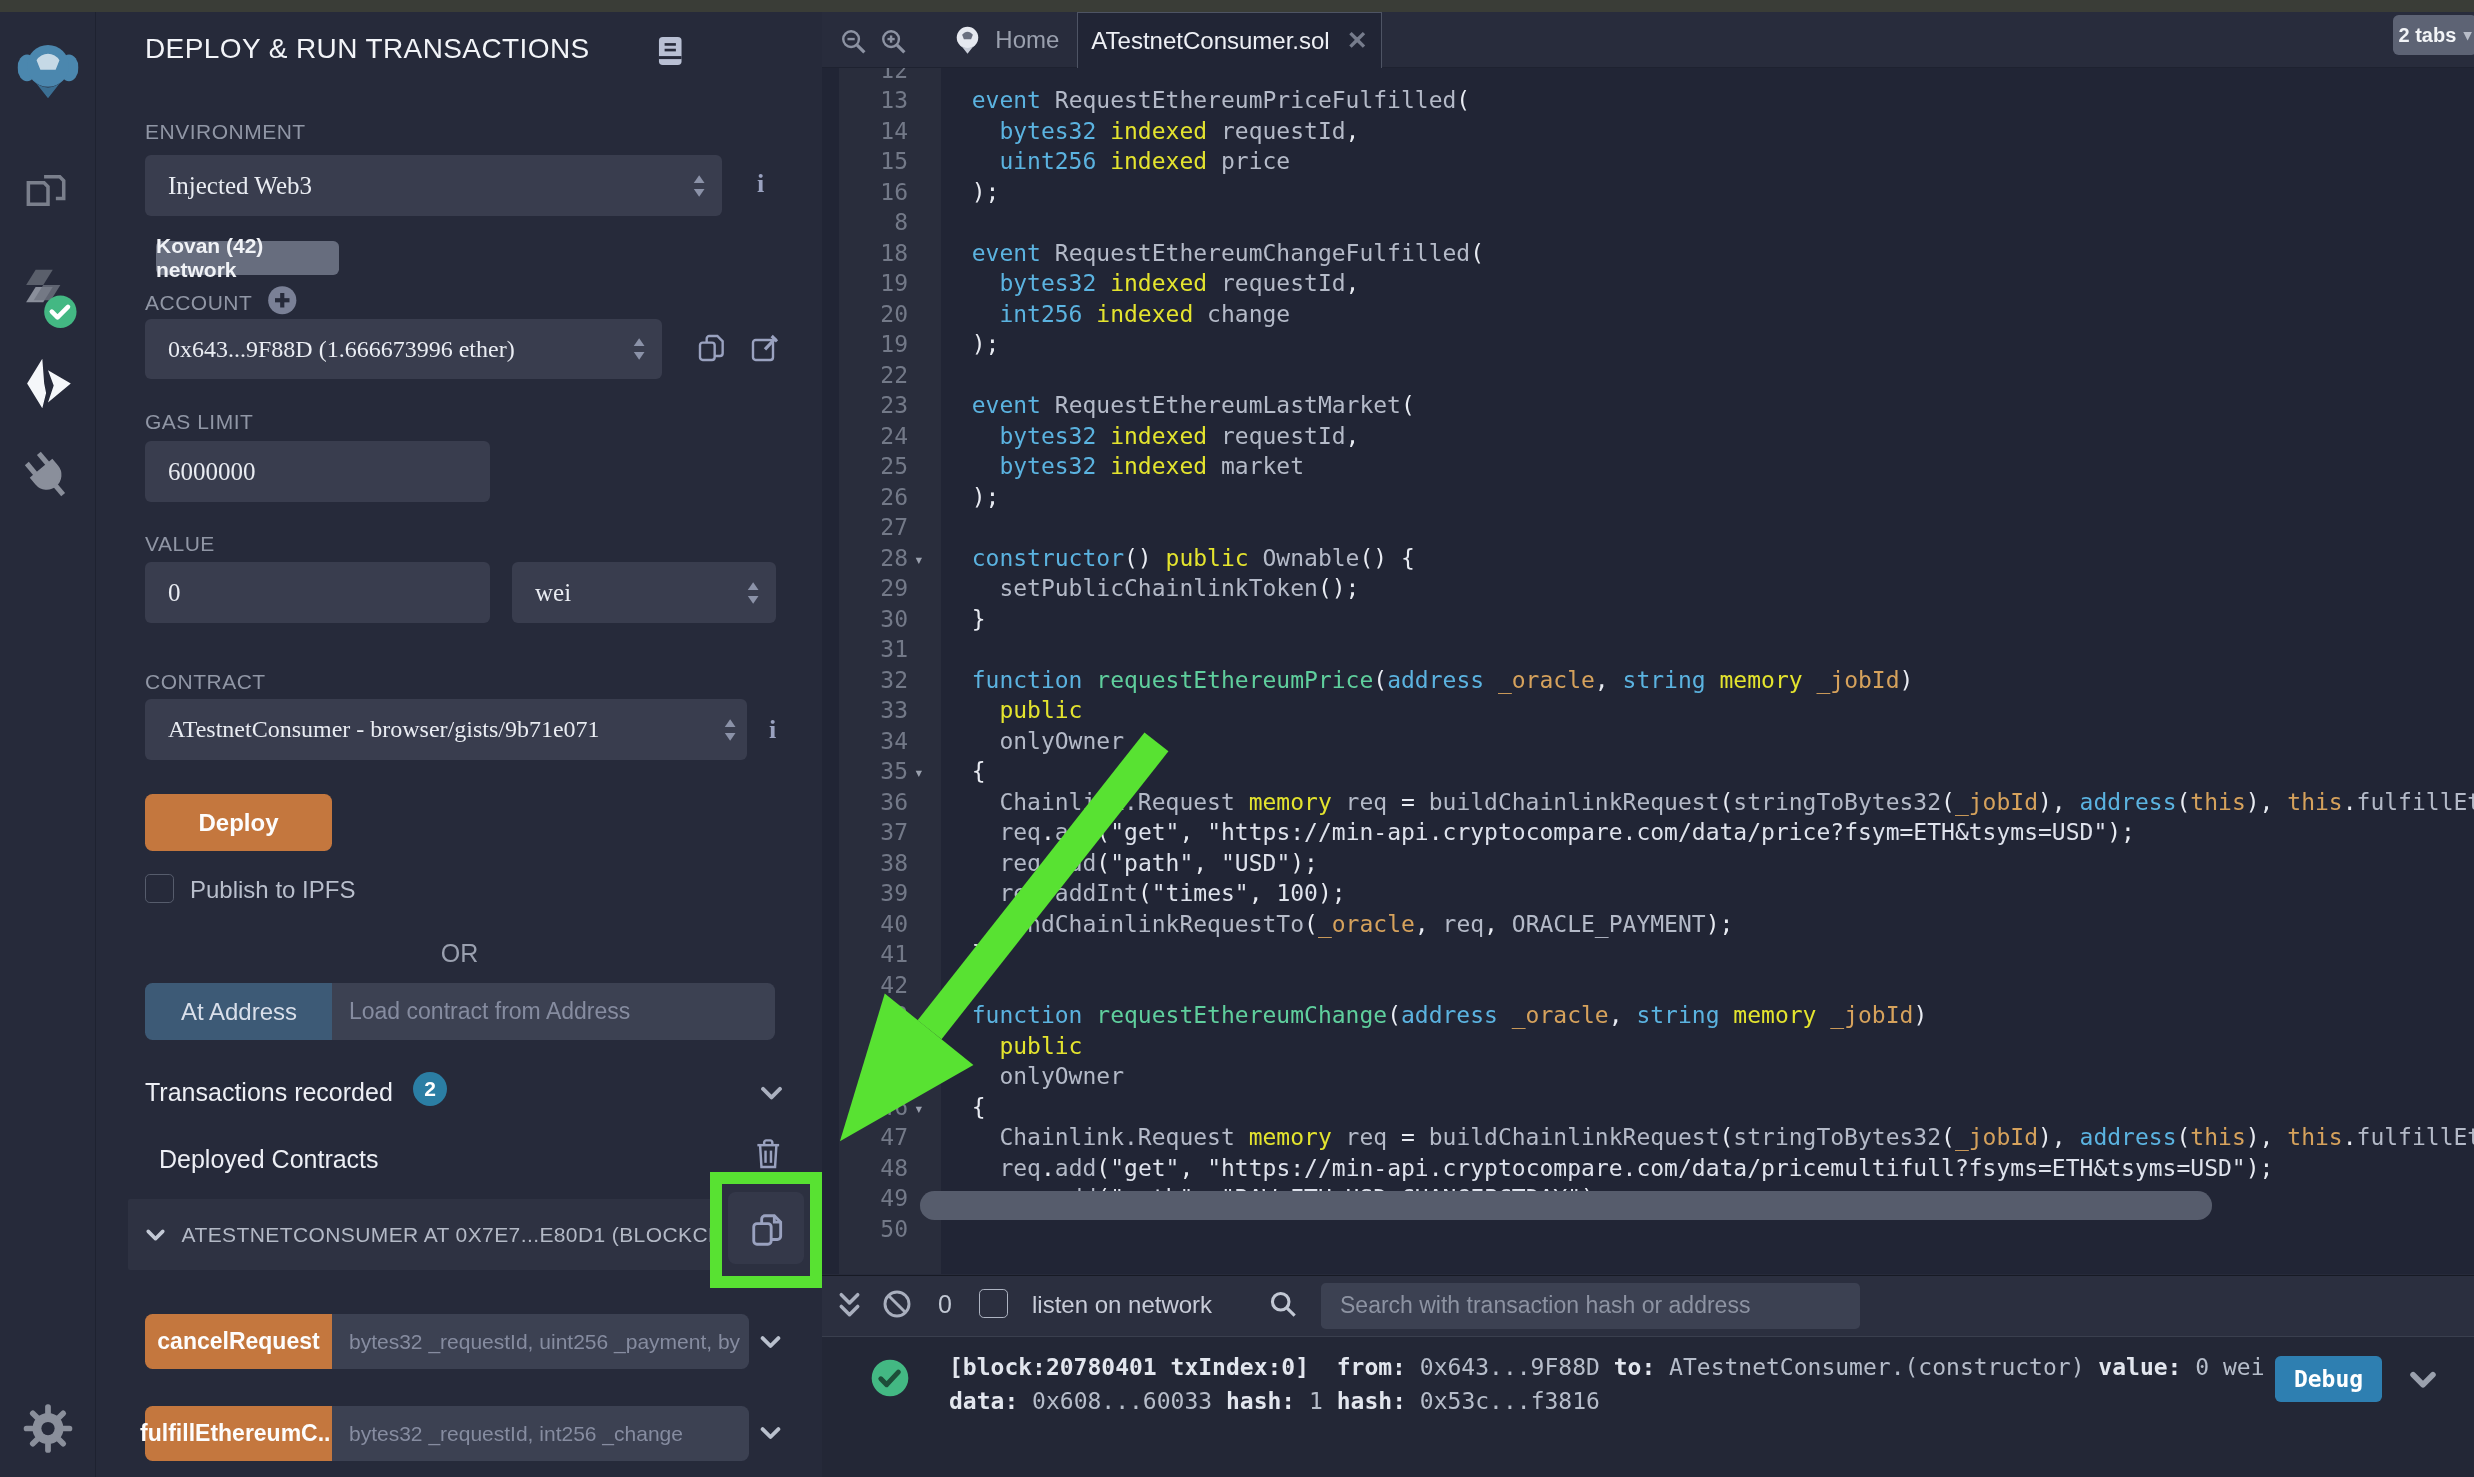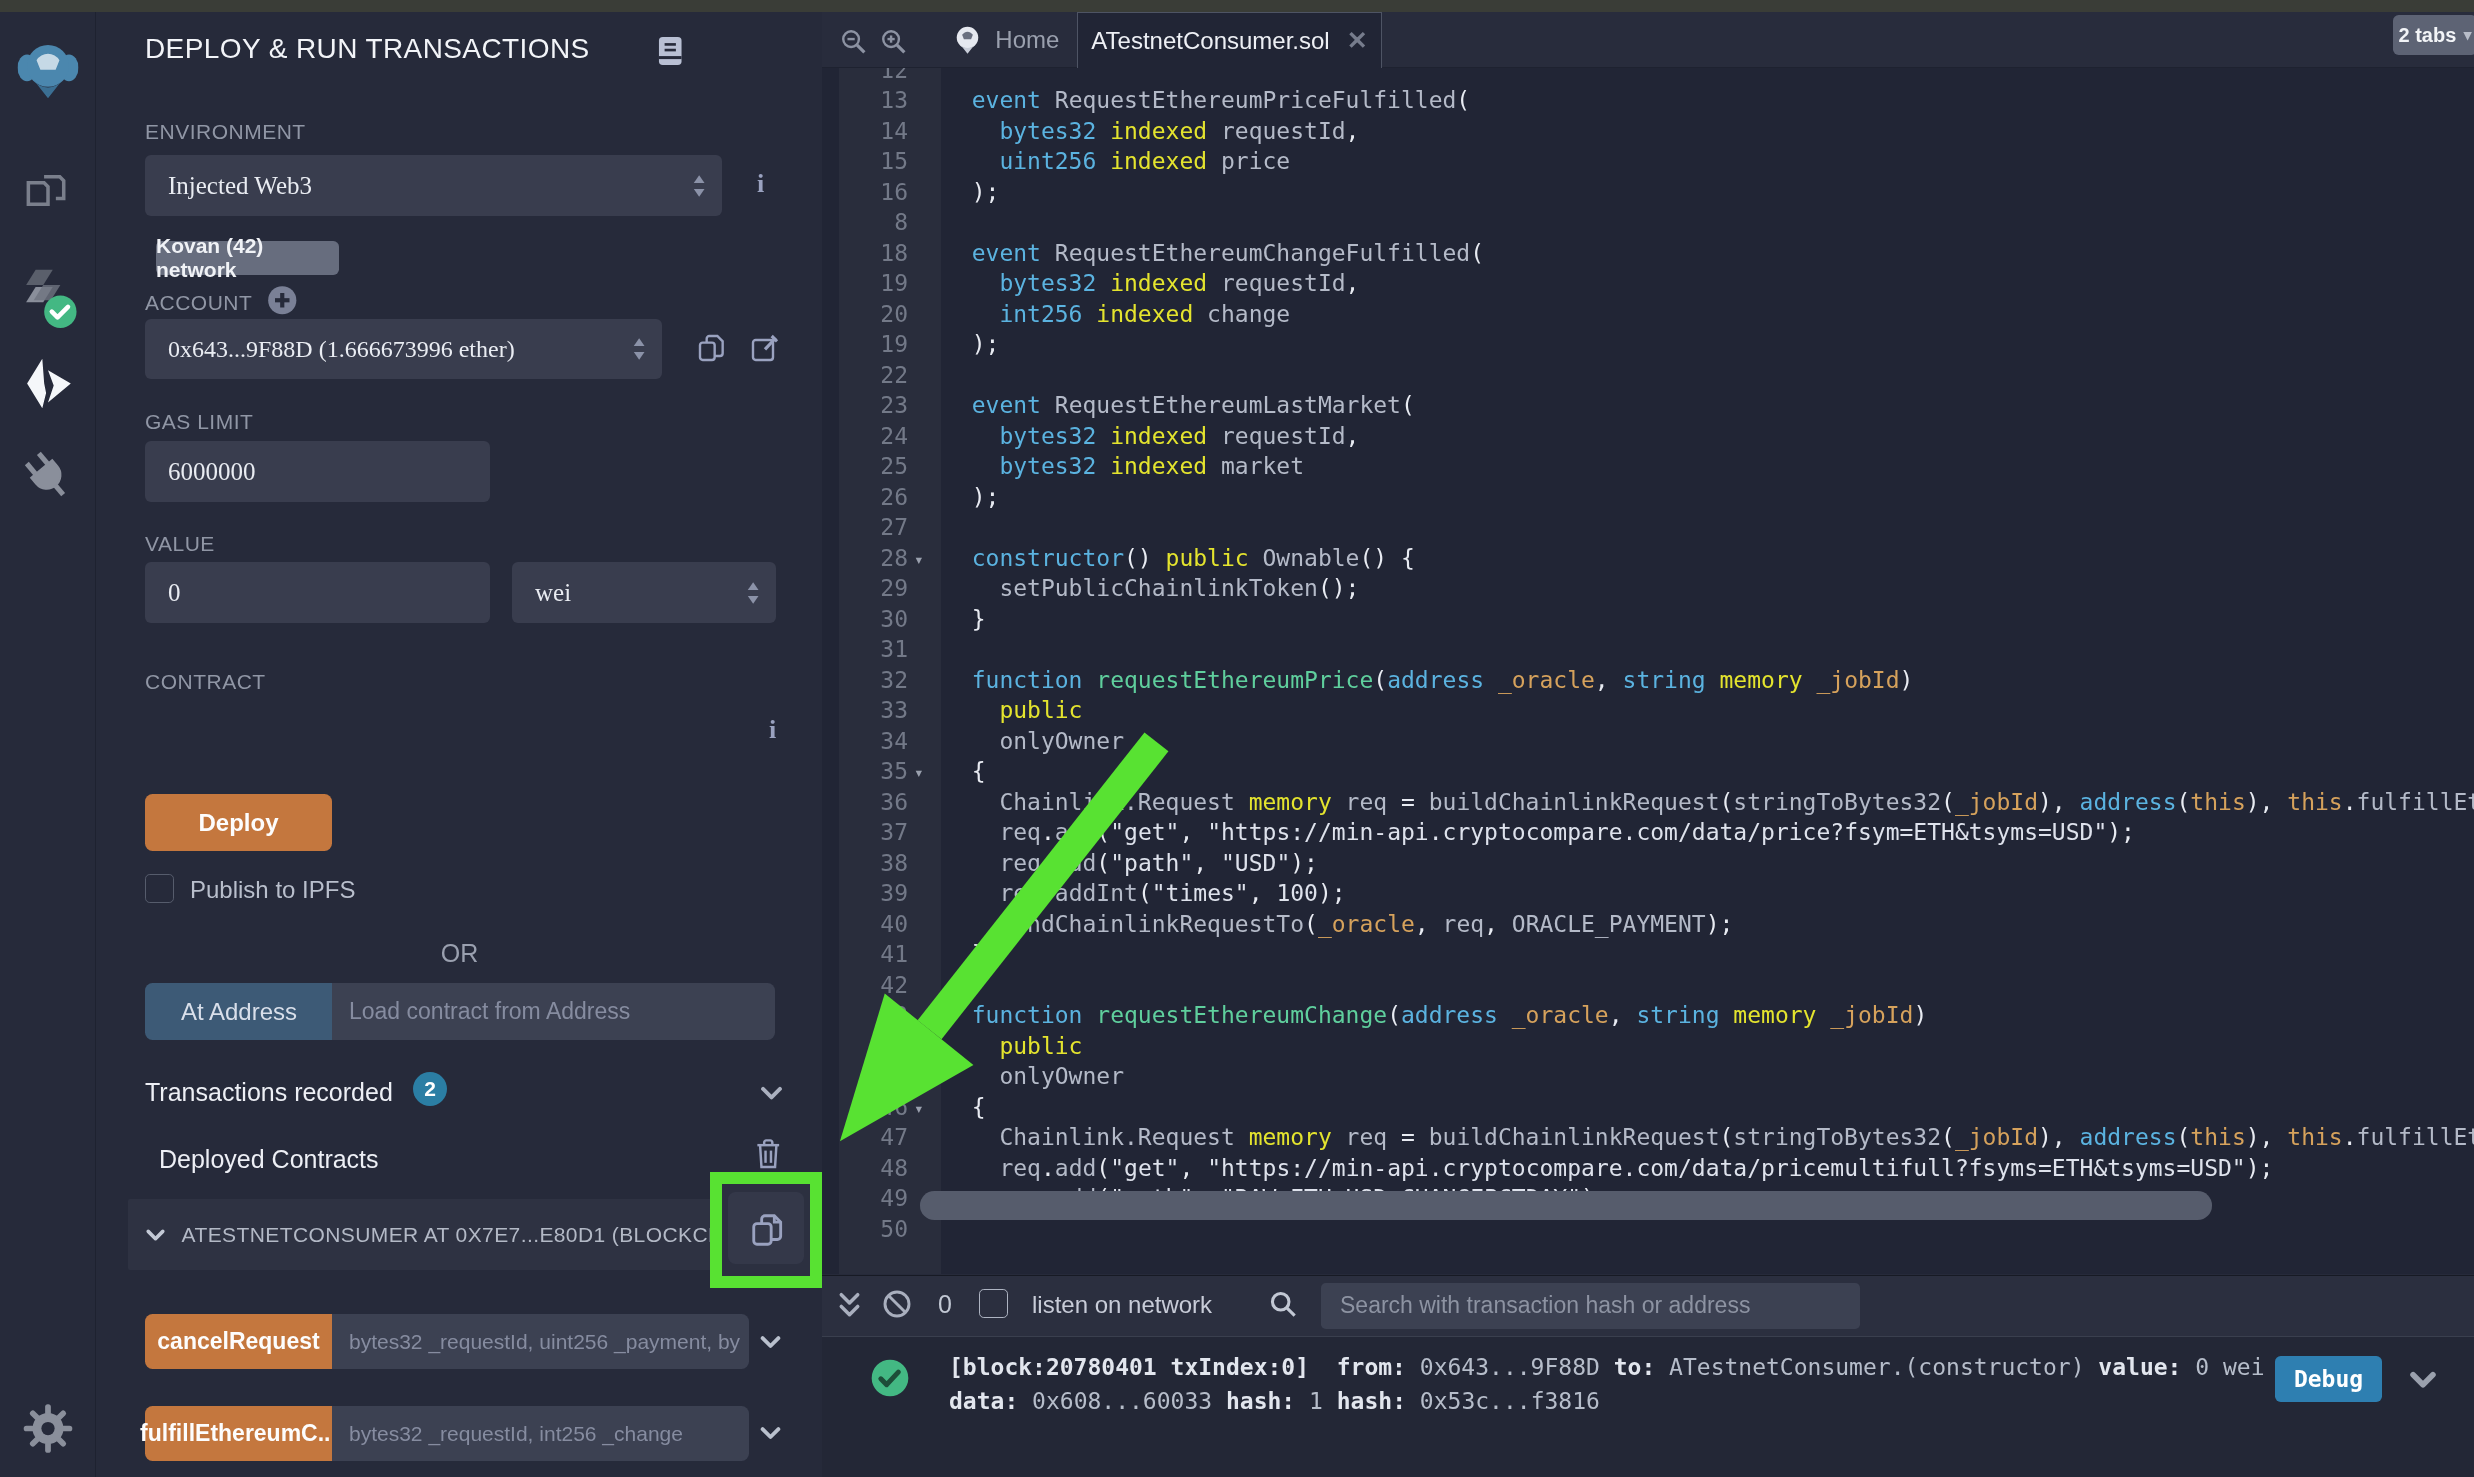--- a/index.html
+++ b/index.html
@@ -218,20 +218,29 @@
       <span>wei</span>
       <span class="stepper">
         <svg width="14.3" height="25" viewBox="0 0 12 20" fill="#8b92a8">
             <path d="M6 1l4.5 6.5h-9z"></path>
             <path d="M6 19l4.5-6.5h-9z"></path>
           </svg>
       </span>
     </div>
 
     <div class="plabel" style="left:48px;top:658px">CONTRACT</div>
+    <div class="sel" style="left:48px;top:687px;width:602px;height:61px;font-size:24px;padding-right:44px">
+      <span>ATestnetConsumer - browser/gists/9b71e071</span>
+      <span class="stepper" style="right:9.5px">
+        <svg width="14.3" height="25" viewBox="0 0 12 20" fill="#8b92a8">
+            <path d="M6 1l4.5 6.5h-9z"></path>
+            <path d="M6 19l4.5-6.5h-9z"></path>
+          </svg>
+      </span>
+    </div>
     <div class="info-i" style="left:672px;top:703px">i</div>
 
     <div class="btn-orange" style="left:48px;top:782px;width:187px;height:57px">Deploy</div>
 
     <div class="checkbox" style="left:48px;top:862px"></div>
     <div class="abs" style="left:93px;top:864px;font-size:24px;color:#b9bfcc">Publish to IPFS</div>
 
     <div class="abs" style="left:0;top:927px;width:725px;text-align:center;font-size:25px;color:#9aa0af">OR</div>
 
     <div class="abs" style="left:48px;top:971px;width:188px;height:57px;background:#3d5a76;border-radius:7.6px 0 0 7.6px;display:flex;align-items:center;justify-content:center;font-size:24px;color:#d9dfea;font-weight:500">At Address</div>

